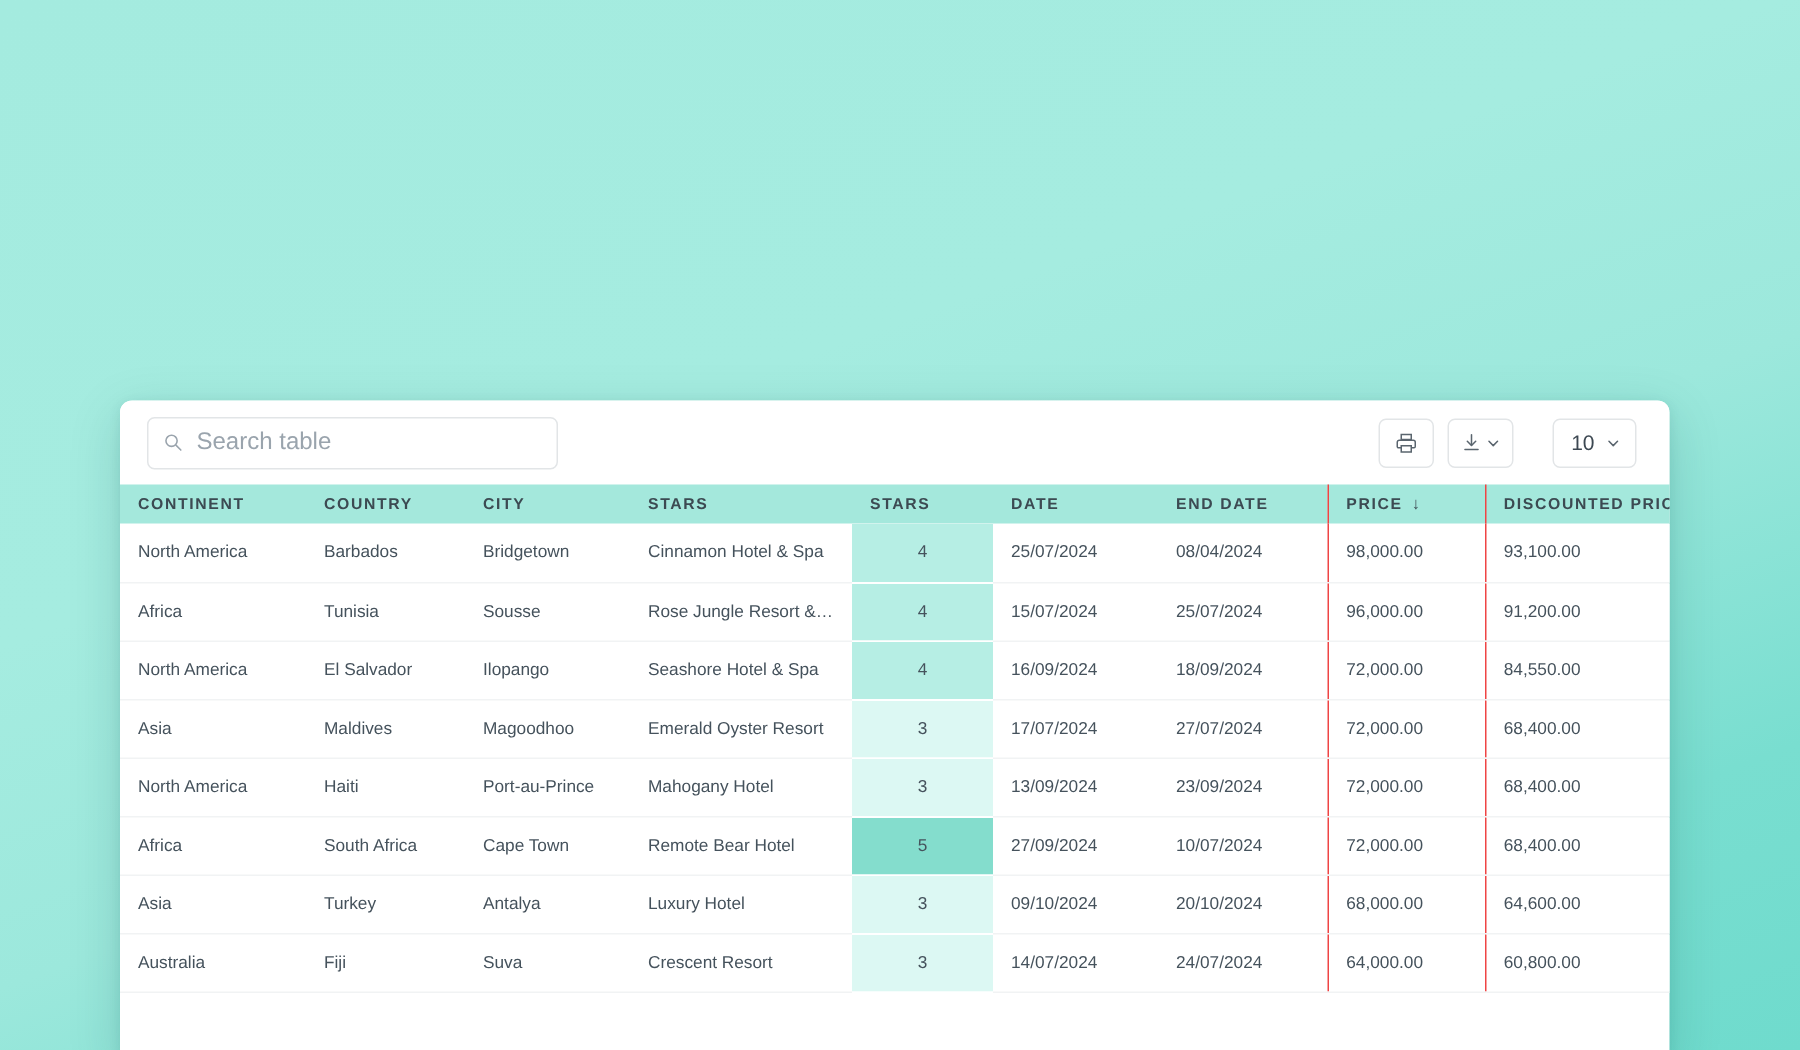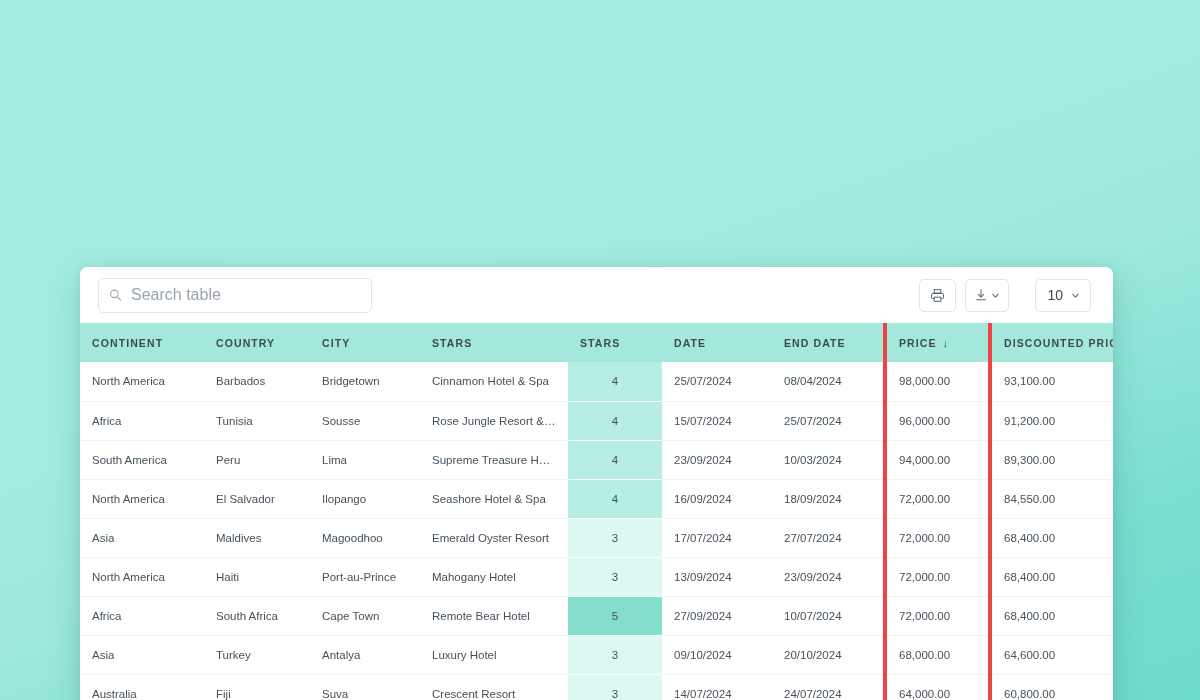--- a/index.html
+++ b/index.html
@@ -117,21 +117,21 @@
 
   
   #data-table {
     width: 100%;
     border-collapse: collapse;
     table-layout: fixed;
   }
 
   #data-table thead th {
     background: #a4e8dc;
-    height: 39px;
+    height: 26px;
     font-size: 10.5px;
     font-weight: bold;
     letter-spacing: 1.1px;
     color: #3c4a52;
     text-align: left;
     padding: 0 12px;
     white-space: nowrap;
     cursor: pointer;
     vertical-align: middle;
   }
@@ -147,21 +147,21 @@
     overflow: hidden;
     text-overflow: ellipsis;
   }
 
   tr.row-hover td { background: #e3fbf8; }
 
   
   .th-num, .td-num { }
 
   
-  .col-sep { border-left: 4px solid #ef4444; }
+  .col-sep { border-left: 1px solid #ef4444; }
 
   
   .td-stars {
     text-align: center;
     border-bottom: 1px solid #ffffff !important;
   }
   .stars-3 { background: #dcf8f3 !important; }
   .stars-4 { background: #b6eee4 !important; }
   .stars-5 { background: #84ddcd !important; }
 
@@ -265,31 +265,20 @@
           <td>Africa</td>
           <td>Tunisia</td>
           <td>Sousse</td>
           <td>Rose Jungle Resort &amp; Spa</td>
           <td class="td-stars stars-4">4</td>
           <td>15/07/2024</td>
           <td>25/07/2024</td>
           <td class="td-num col-sep">96,000.00</td>
           <td class="td-num col-sep">91,200.00</td>
         </tr>
-        <tr class="row-hover">
-          <td>South America</td>
-          <td>Peru</td>
-          <td>Lima</td>
-          <td>Supreme Treasure Hotel</td>
-          <td class="td-stars stars-4">4</td>
-          <td>23/09/2024</td>
-          <td>10/03/2024</td>
-          <td class="td-num col-sep">94,000.00</td>
-          <td class="td-num col-sep">89,300.00</td>
-        </tr>
         <tr>
           <td>North America</td>
           <td>El Salvador</td>
           <td>Ilopango</td>
           <td>Seashore Hotel &amp; Spa</td>
           <td class="td-stars stars-4">4</td>
           <td>16/09/2024</td>
           <td>18/09/2024</td>
           <td class="td-num col-sep">72,000.00</td>
           <td class="td-num col-sep">84,550.00</td>

